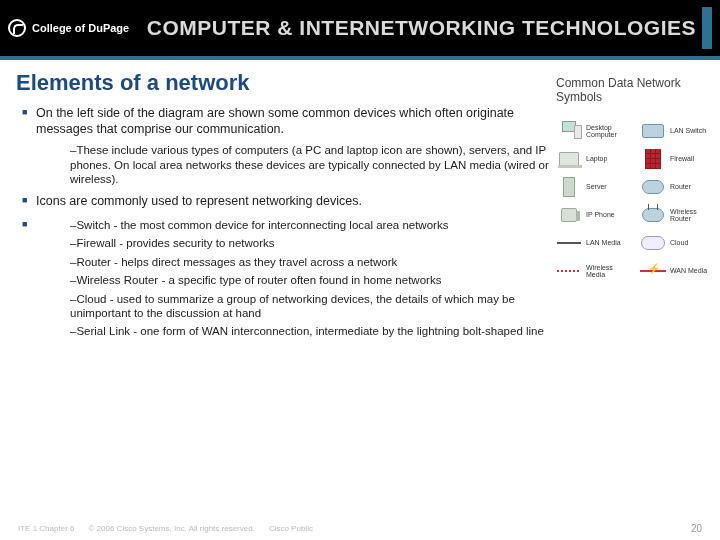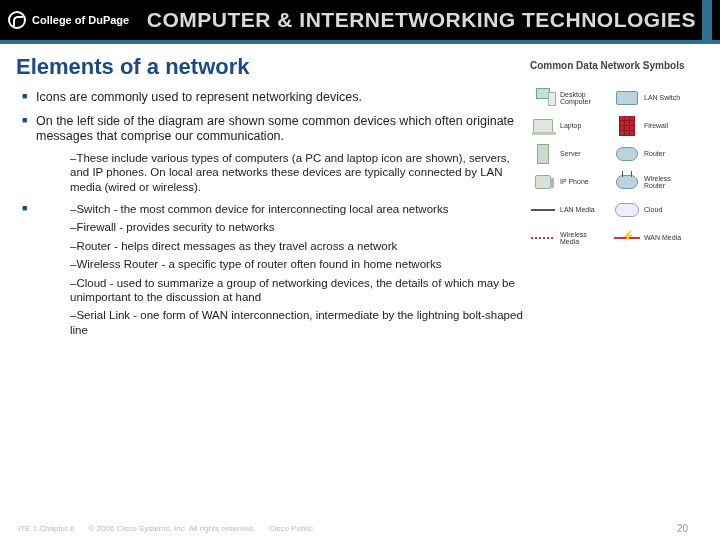--- a/index.html
+++ b/index.html
@@ -4,21 +4,21 @@
 <style>
   * { margin: 0; padding: 0; box-sizing: border-box; }
   body {
     width: 720px; height: 540px;
     font-family: Arial, Helvetica, sans-serif;
     background: #fff;
     overflow: hidden;
     position: relative;
   }
   .header-bar {
-    width: 100%; height: 40px;
+    width: 100%; height: 56px;
     background: #000;
     display: flex; align-items: center;
     padding: 0 8px;
   }
   .cod-logo {
     display: flex; align-items: center;
     color: #fff; font-size: 11px; font-weight: bold;
     gap: 6px;
   }
   .cod-mark {
@@ -47,21 +47,21 @@
     width: 10px; height: 42px;
     background: #2f6f8f;
     margin-left: 6px;
   }
   .header-underline {
     height: 4px; width: 100%;
     background: #2f6f8f;
   }
   .content {
     display: flex;
-    padding: 10px 30px 0 22px;
+    padding: 10px 4px 0 22px;
   }
   .text-col { flex: 1 1 auto; min-width: 0; }
   .slide-title {
     color: #1a4a8a;
     font-size: 22px;
     font-weight: bold;
     margin-bottom: 10px;
     margin-left: -6px;
   }
   ul.bullets { list-style: none; }
@@ -86,21 +86,21 @@
   }
   .sub .dash { margin-bottom: 4px; }
   .dash::before { content: "–"; margin-right: 0; }
 
   .sym-col {
     flex: 0 0 160px;
     margin-left: 6px;
     padding-top: 6px;
   }
   .sym-heading {
-    font-size: 10px; font-weight: bold; color: #444;
+    font-size: 12px; font-weight: normal; color: #444;
     margin-bottom: 16px;
   }
   .sym-grid {
     display: grid;
     grid-template-columns: 1fr 1fr;
     column-gap: 8px;
     row-gap: 6px;
   }
   .sym {
     display: flex; align-items: center; gap: 4px;
@@ -137,21 +137,21 @@
   .router { width:22px; height:14px; background:#bcd3de; border:1px solid #6a98ab; border-radius:7px; }
   .wrouter { width:22px; height:14px; background:#bcd3de; border:1px solid #6a98ab; border-radius:7px; position:relative; }
   .wrouter::before, .wrouter::after { content:""; position:absolute; top:-5px; width:1px; height:6px; background:#555; }
   .wrouter::before { left:5px; } .wrouter::after { right:5px; }
   .cloud { width:24px; height:14px; background:#eef; border:1px solid #99b; border-radius:8px; }
   .wan { width:26px; height:12px; position:relative; }
   .wan::before { content:""; position:absolute; left:0; right:0; top:5px; height:2px; background:#c33; }
   .wan::after { content:"⚡"; position:absolute; left:8px; top:-2px; font-size:10px; color:#cc3; }
 
   .footer {
-    position: absolute; bottom: 6px; left: 0; right: 14px;
+    position: absolute; bottom: 6px; left: 0; right: 0;
     display: flex; align-items: center;
     font-size: 8px; color: #bbb;
     padding: 0 18px;
   }
   .footer .mid { margin-left: 14px; }
   .footer .right { margin-left: auto; color:#999; font-size:10px; }
   .footer .pub { margin-left: 14px; }
 </style>
 </head>
 <body>
@@ -166,27 +166,27 @@
     <span class="header-accent"></span>
   </div>
 </div>
 <div class="header-underline"></div>
 
 <div class="content">
   <div class="text-col">
     <h1 class="slide-title">Elements of a network</h1>
     <ul class="bullets">
       <li>
-        <span>Icons are commonly used to represent networking devices.</span>
-      </li>
-      <li>
         <span>On the left side of the diagram are shown some common devices which often originate messages that comprise our communication.</span>
         <div class="sub">
           <div class="dash">These include various types of computers (a PC and laptop icon are shown), servers, and IP phones. On local area networks these devices are typically connected by LAN media (wired or wireless).</div>
         </div>
+      </li>
+      <li>
+        <span>Icons are commonly used to represent networking devices.</span>
       </li>
       <li>
         <div class="sub">
           <div class="dash">Switch - the most common device for interconnecting local area networks</div>
           <div class="dash">Firewall - provides security to networks</div>
           <div class="dash">Router - helps direct messages as they travel across a network</div>
           <div class="dash">Wireless Router - a specific type of router often found in home networks</div>
           <div class="dash">Cloud - used to summarize a group of networking devices, the details of which may be unimportant to the discussion at hand</div>
           <div class="dash">Serial Link - one form of WAN interconnection, intermediate by the lightning bolt-shaped line</div>
         </div>

